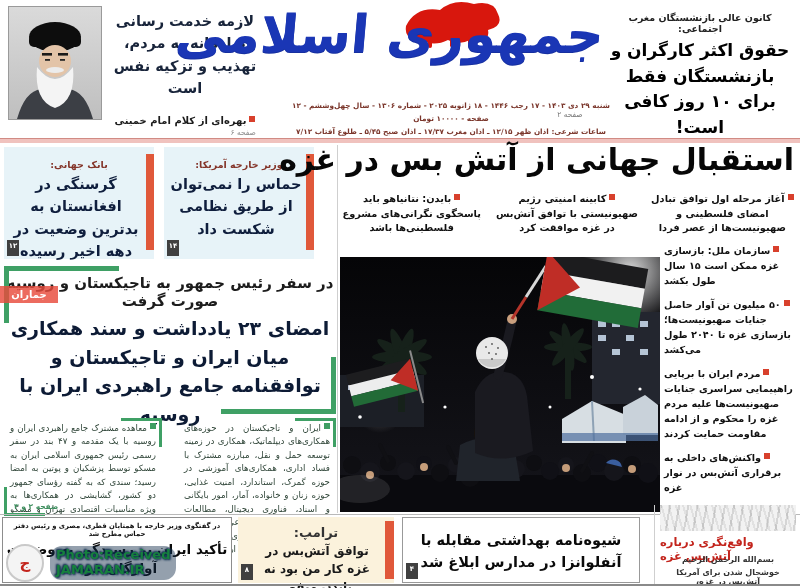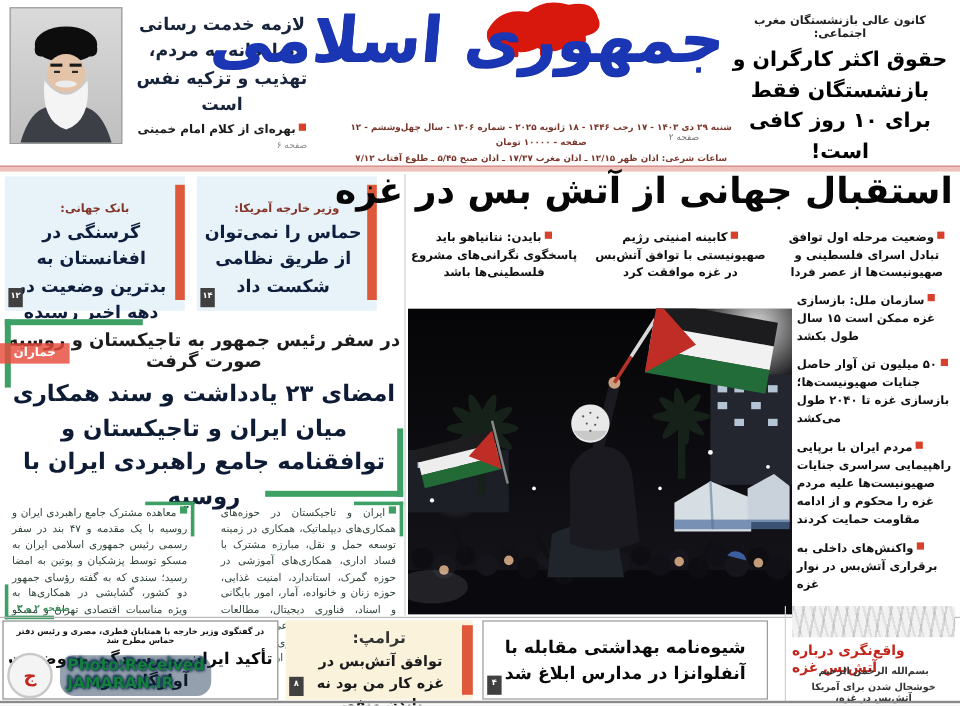--- a/index.html
+++ b/index.html
@@ -11,39 +11,39 @@
   .sq{display:inline-block;width:6px;height:6px;background:#d8402c;margin-left:3px;vertical-align:2px;}
   .sq.green{background:#3f9e63;}
   .badge{position:absolute;width:12px;height:16px;background:#404040;color:#fff;font-size:7px;
          line-height:12px;text-align:center;font-weight:bold;}
   .vbar{position:absolute;width:8px;background:#e0583a;}
 
   
   .kh-photo{left:8px;top:6px;width:92px;height:112px;border:1px solid #9a9a9a;background:#cfcfcf;}
   .kh-quote{left:100px;top:10px;width:170px;}
   .kh-quote .q{font-size:14.5px;font-weight:bold;color:#18243a;line-height:1.55;text-align:center;}
-  .kh-quote .att{font-size:10px;font-weight:bold;color:#1c1c1c;text-align:center;margin-top:3px;}
+  .kh-quote .att{font-size:10px;font-weight:bold;color:#1c1c1c;text-align:center;margin-top:15px;}
   .kh-quote .pg{font-size:7.5px;color:#8a8a8a;text-align:right;padding-right:14px;margin-top:2px;}
 
   .logo-splash{left:398px;top:0px;width:105px;height:48px;z-index:1;}
   .logo-text{left:268px;top:4px;width:336px;z-index:2;text-align:center;
              font-size:52px;font-weight:bold;color:#1a36b5;transform:skewX(-5deg);
              text-shadow:0 1px 0 #17309f;white-space:nowrap;}
   .dateline{left:286px;top:99px;width:330px;text-align:center;color:#7a352a;font-weight:bold;
             font-size:7.3px;line-height:1.8;}
   .pension{left:606px;top:12px;width:188px;}
   .pension .k{font-size:9.5px;font-weight:bold;color:#222;text-align:center;}
   .pension .h{font-size:17px;font-weight:bold;color:#000;text-align:center;line-height:1.5;margin-top:4px;}
   .pension-pg{left:548px;top:110px;width:44px;font-size:7.5px;color:#777;text-align:center;}
 
   .sep-top{left:0;top:138px;width:800px;height:4px;background:#f0c2be;border-top:1px solid #d18b84;}
 
   
   .nbox{top:147px;width:150px;height:112px;background:#e7f3f8;}
-  .nbox .k{font-size:9.5px;font-weight:bold;color:#84352a;text-align:center;margin-top:22px;}
+  .nbox .k{font-size:9.5px;font-weight:bold;color:#84352a;text-align:center;margin-top:12px;}
   .nbox .h{font-size:14.5px;font-weight:bold;color:#0f1e3d;text-align:center;line-height:1.55;margin-top:3px;
            padding:0 12px 0 6px;}
 
   
   .lead-h{left:342px;top:142px;width:452px;font-size:30px;font-weight:bold;color:#070707;
           text-align:center;white-space:nowrap;}
   .lead-bullets{left:340px;top:192px;width:454px;display:flex;gap:12px;}
   .lead-bullets .it{flex:1;font-size:9.8px;font-weight:bold;color:#111;line-height:1.5;text-align:center;}
 
   .vr{background:#cfcfcf;}
@@ -173,21 +173,21 @@
     <div class="vbar" style="right:0;top:7px;height:96px;"></div>
     <div class="k">وزیر خارجه آمریکا:</div>
     <div class="h">حماس را نمی‌توان از طریق نظامی شکست داد</div>
     <div class="badge" style="left:3px;bottom:3px;">۱۴</div>
   </div>
 
   <div class="abs vr" style="left:337px;top:145px;width:1px;height:368px;"></div>
 
   <div class="abs lead-h">استقبال جهانی از آتش بس در غزه</div>
   <div class="abs lead-bullets">
-    <div class="it"><span class="sq"></span><span>وضعیت مرحله اول توافق تبادل اسرای فلسطینی و صهیونیست‌ها از عصر فردا</span></div>
+    <div class="it"><span class="sq"></span><span>آغاز مرحله اول توافق تبادل امضای فلسطینی و صهیونیست‌ها از عصر فردا</span></div>
     <div class="it"><span class="sq"></span><span>کابینه امنیتی رژیم صهیونیستی با توافق آتش‌بس در غزه موافقت کرد</span></div>
     <div class="it"><span class="sq"></span><span>بایدن: نتانیاهو باید پاسخگوی نگرانی‌های مشروع فلسطینی‌ها باشد</span></div>
   </div>
 
   <div class="abs" style="left:340px;top:257px;width:320px;height:255px;">
     <svg width="320" height="255" viewBox="0 0 320 255">
       <defs>
         <linearGradient id="sky" x1="0" y1="0" x2="0" y2="1">
           <stop offset="0" stop-color="#050507"></stop>
             <stop offset="1" stop-color="#15151b"></stop>

